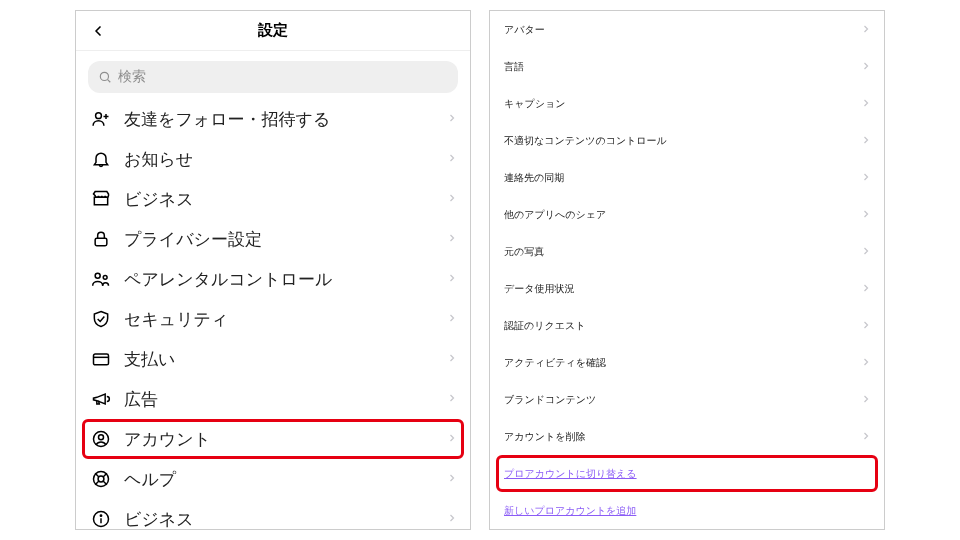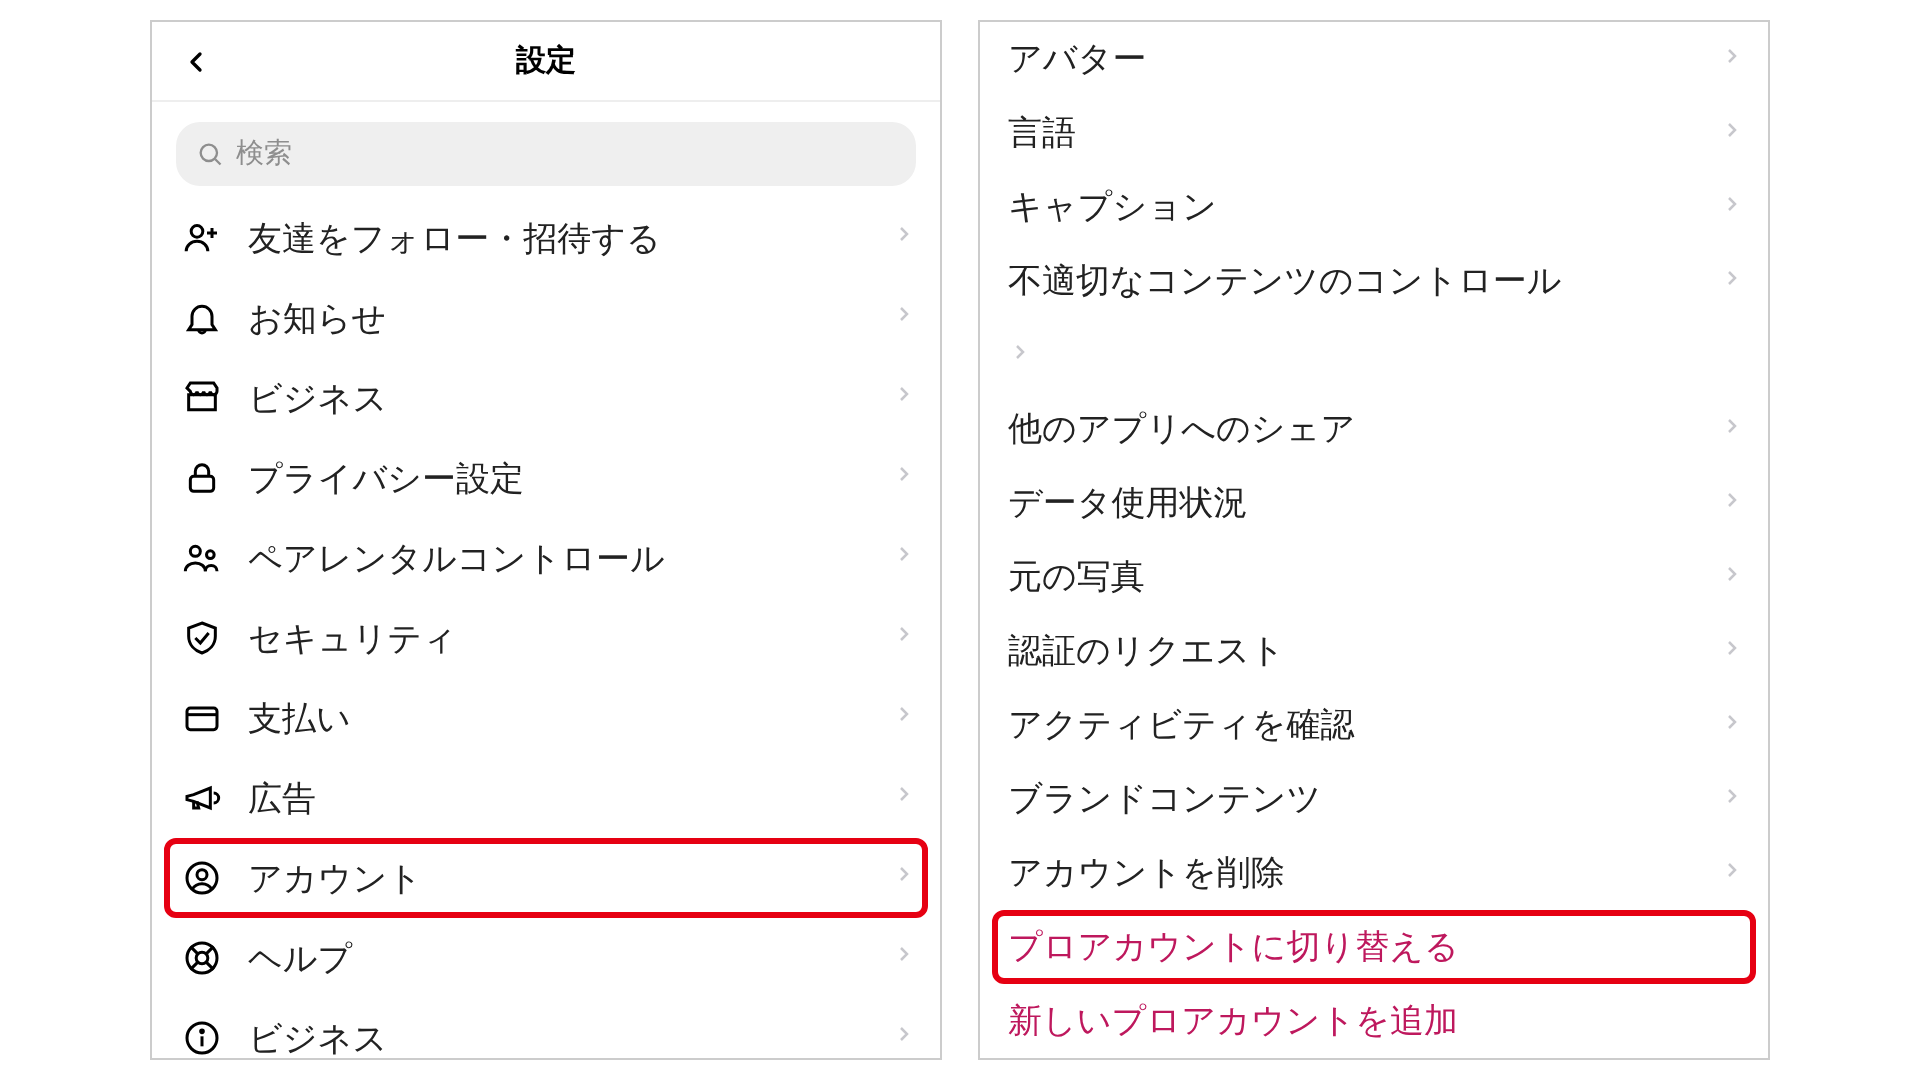--- a/index.html
+++ b/index.html
@@ -76,22 +76,22 @@
   .row .label {
     flex: 1;
     font-size: 17px;
     color: #222;
   }
   .row .ch {
     flex: 0 0 auto;
     color: #c7c7cc;
   }
   .phone.right .row { height: 37px; padding-left: 14px; }
-  .phone.right .row .label { font-size: 17px; }
-  .row.link .label { color: #be185d; }
+  .phone.right .row .label { font-size: 10px; }
+  .row.link .label { color: #8b5cf6; text-decoration: underline; }
   .hl {
     position: absolute;
     border: 3px solid #e60012;
     border-radius: 6px;
     pointer-events: none;
   }
   .hl1 { left: 6px; right: 6px; top: 0; bottom: 0; }
   .row-wrap { position: relative; }
 </style>
 </head>
@@ -298,38 +298,39 @@
             <polyline points="9 18 15 12 9 6"></polyline>
           </svg></span>
     </div>
     <div class="row">
       <span class="label">不適切なコンテンツのコントロール</span>
       <span class="ch"><svg width="12" height="12" viewBox="0 0 24 24" fill="none" stroke="#c7c7cc" stroke-width="2.5">
             <polyline points="9 18 15 12 9 6"></polyline>
           </svg></span>
     </div>
     <div class="row">
+      <span class="label">連絡先の同期</span>
       <span class="ch"><svg width="12" height="12" viewBox="0 0 24 24" fill="none" stroke="#c7c7cc" stroke-width="2.5">
             <polyline points="9 18 15 12 9 6"></polyline>
           </svg></span>
     </div>
     <div class="row">
       <span class="label">他のアプリへのシェア</span>
       <span class="ch"><svg width="12" height="12" viewBox="0 0 24 24" fill="none" stroke="#c7c7cc" stroke-width="2.5">
             <polyline points="9 18 15 12 9 6"></polyline>
           </svg></span>
     </div>
     <div class="row">
+      <span class="label">元の写真</span>
+      <span class="ch"><svg width="12" height="12" viewBox="0 0 24 24" fill="none" stroke="#c7c7cc" stroke-width="2.5">
+            <polyline points="9 18 15 12 9 6"></polyline>
+          </svg></span>
+    </div>
+    <div class="row">
       <span class="label">データ使用状況</span>
-      <span class="ch"><svg width="12" height="12" viewBox="0 0 24 24" fill="none" stroke="#c7c7cc" stroke-width="2.5">
-            <polyline points="9 18 15 12 9 6"></polyline>
-          </svg></span>
-    </div>
-    <div class="row">
-      <span class="label">元の写真</span>
       <span class="ch"><svg width="12" height="12" viewBox="0 0 24 24" fill="none" stroke="#c7c7cc" stroke-width="2.5">
             <polyline points="9 18 15 12 9 6"></polyline>
           </svg></span>
     </div>
     <div class="row">
       <span class="label">認証のリクエスト</span>
       <span class="ch"><svg width="12" height="12" viewBox="0 0 24 24" fill="none" stroke="#c7c7cc" stroke-width="2.5">
             <polyline points="9 18 15 12 9 6"></polyline>
           </svg></span>
     </div>

